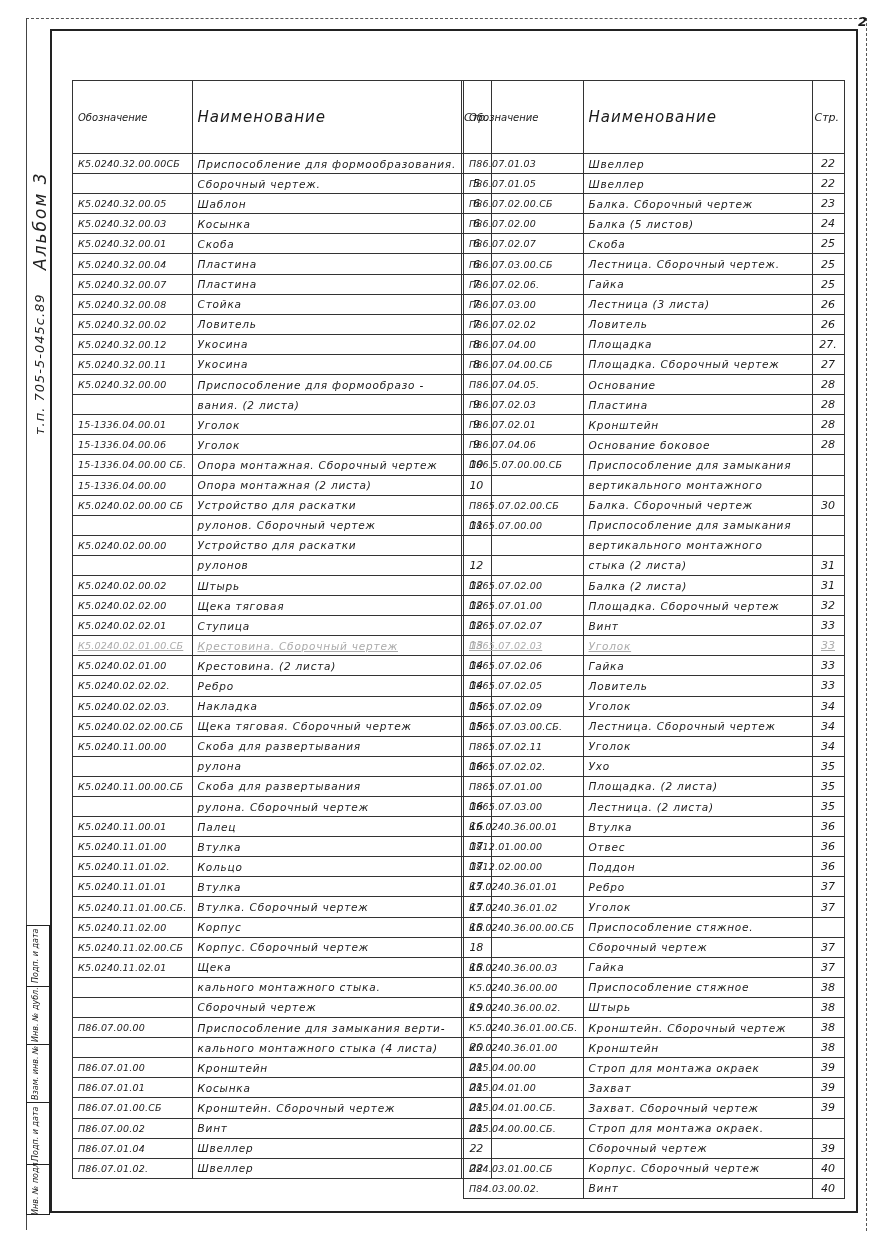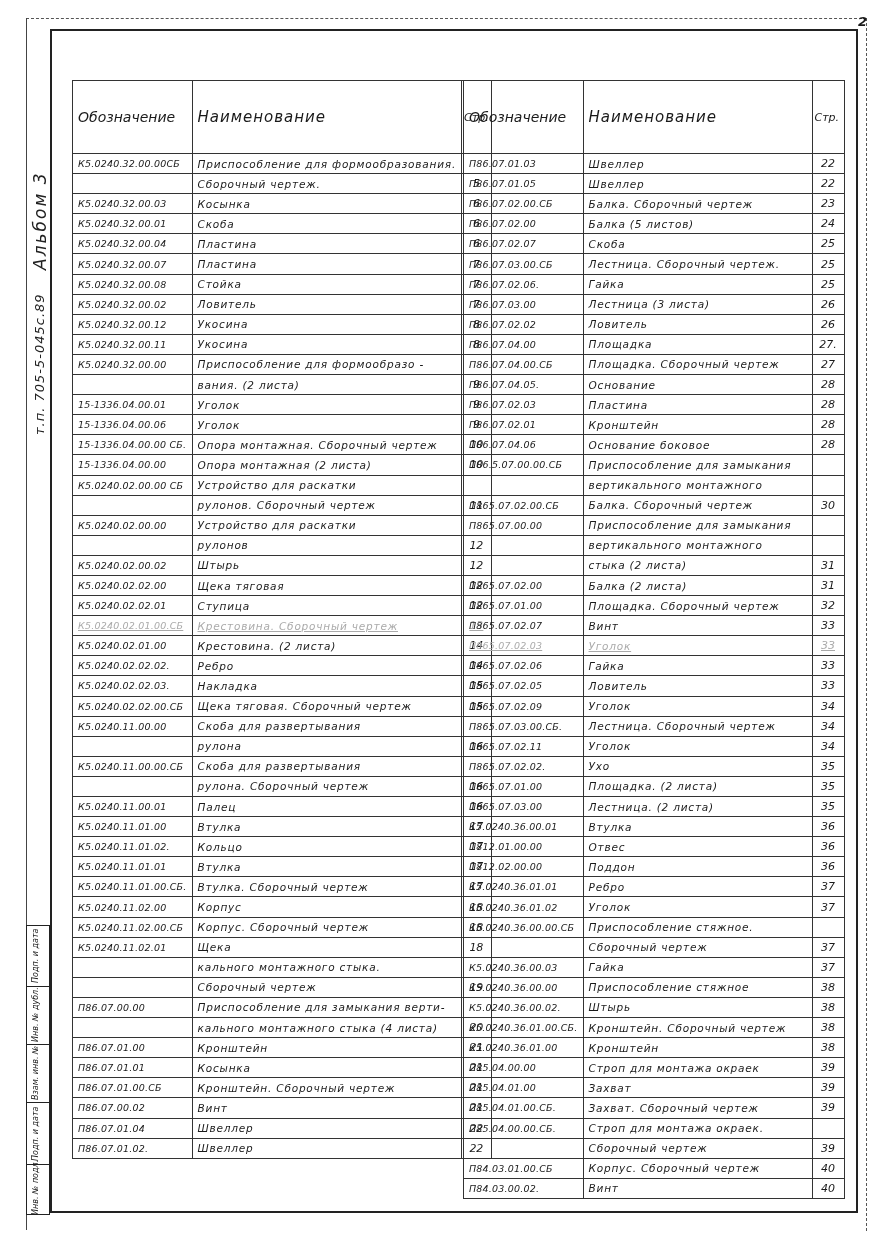--- a/index.html
+++ b/index.html
@@ -18,21 +18,21 @@
   .side-code{left:32px;top:285px;font-size:13px;letter-spacing:1px;}
   .stamp{position:absolute;left:26px;top:925px;width:24px;height:290px;
        border:1px solid #222;border-left:none;box-sizing:border-box;}
   .stamp .cell{position:absolute;left:0;width:24px;border-top:1px solid #222;box-sizing:border-box;}
   .stamp .cell span{position:absolute;transform:rotate(-90deg);transform-origin:left top;
        font-size:8px;font-style:italic;white-space:nowrap;left:5px;}
   .stamp-col{position:absolute;left:15px;top:925px;width:11px;height:290px;border-right:1px solid #222;}
   table.idx{position:absolute;top:80px;border-collapse:collapse;table-layout:fixed;}
   table.idx td, table.idx th{border:1px solid #333;padding:0 5px;height:19.1px;
        font-style:italic;white-space:nowrap;overflow:hidden;font-weight:normal;}
-  table.idx th{height:40px;font-size:14px;text-align:left;}
+  table.idx th{height:40px;font-size:10px;text-align:left;}
   table.idx th.name-h{font-size:15px;letter-spacing:1px;}
   table.idx th.page-h{font-size:11px;padding:16px 2px;}
   table.idx td.code{font-size:9.5px;letter-spacing:0.2px;}
   table.idx td.name{font-size:10.5px;letter-spacing:0.8px;}
   table.idx td.page{font-size:11px;text-align:center;}
   .left{left:72px;}
   .right{left:463px;}
   .left col.c1{width:110px;} .left col.c2{width:240px;} .left col.c3{width:29px;}
   .right col.c1{width:111px;} .right col.c2{width:229px;} .right col.c3{width:32px;}
   tr.faded td{color:#aaa;text-decoration:underline;}
@@ -87,20 +87,25 @@
         <td class="code">К5.0240.32.00.00СБ</td>
         <td class="name">Приспособление для формообразования.</td>
         <td class="page"></td>
       </tr>
       <tr>
         <td class="code"></td>
         <td class="name">Сборочный чертеж.</td>
         <td class="page">5</td>
       </tr>
       <tr>
+        <td class="code">К5.0240.32.00.05</td>
+        <td class="name">Шаблон</td>
+        <td class="page">6</td>
+      </tr>
+      <tr>
         <td class="code">К5.0240.32.00.03</td>
         <td class="name">Косынка</td>
         <td class="page">6</td>
       </tr>
       <tr>
         <td class="code">К5.0240.32.00.01</td>
         <td class="name">Скоба</td>
         <td class="page">6</td>
       </tr>
       <tr>

